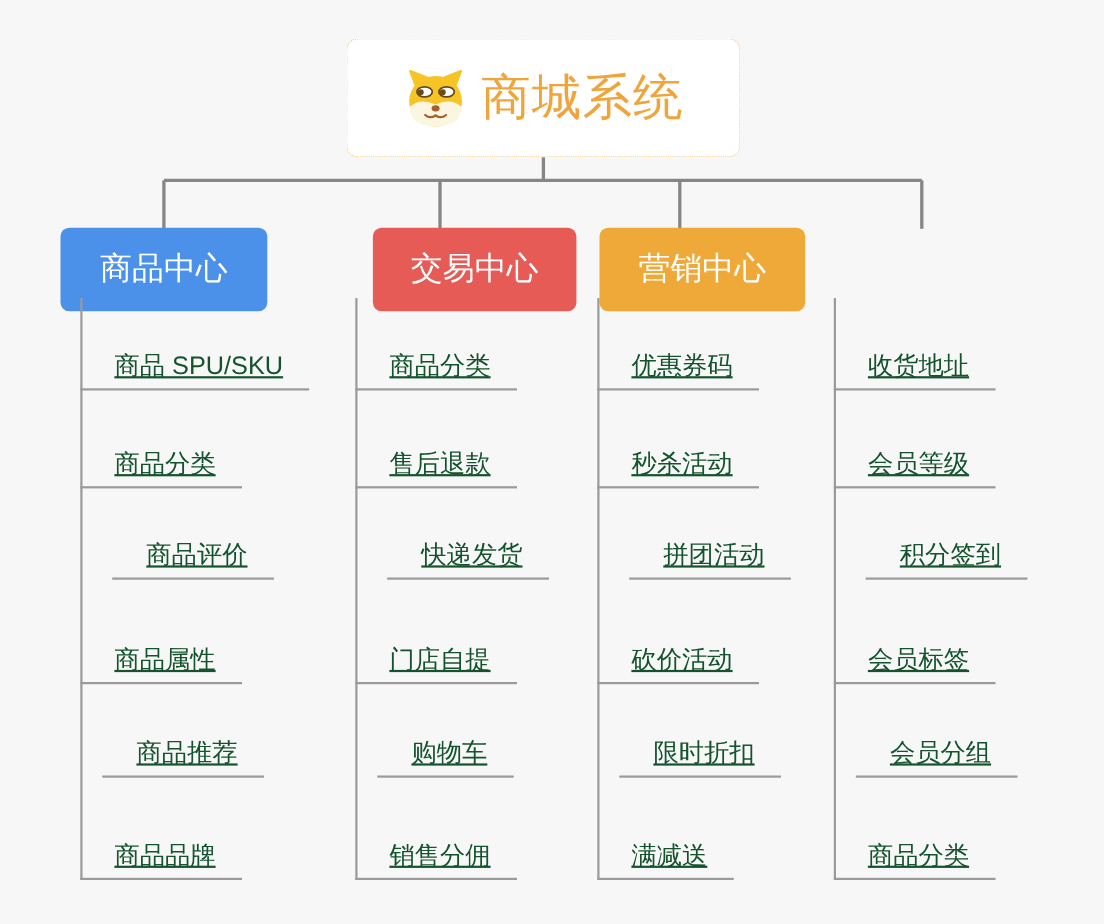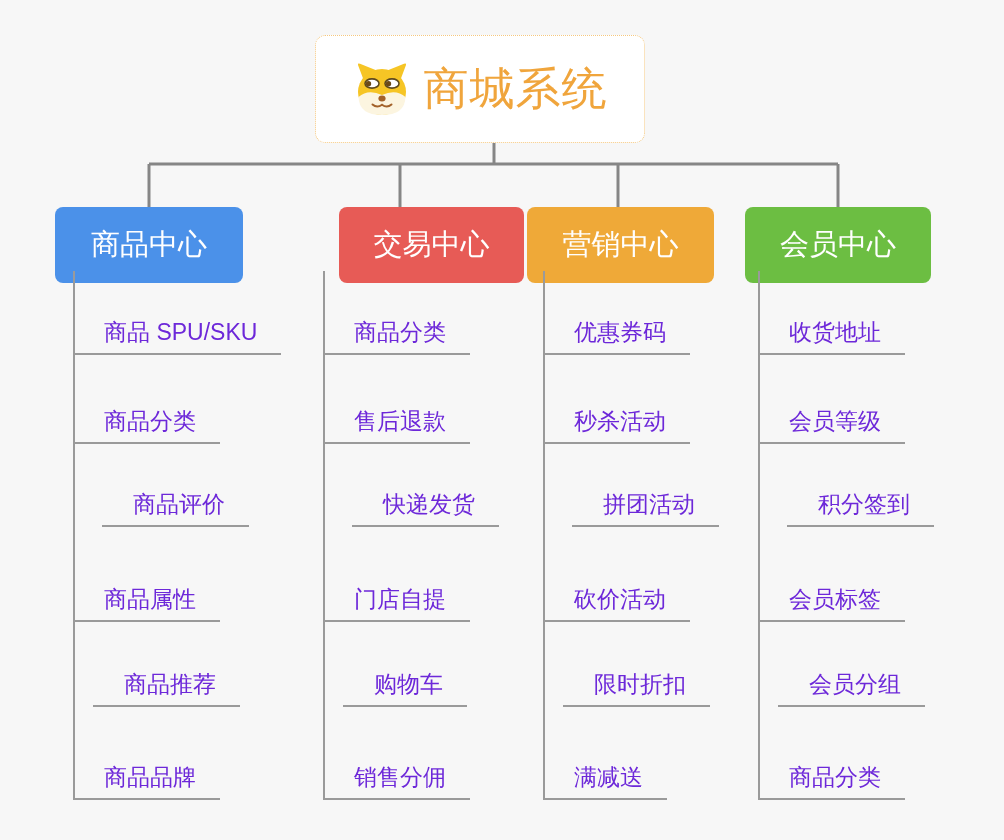--- a/index.html
+++ b/index.html
@@ -16,21 +16,21 @@
   .connectors {
     position: absolute;
     left: 0; top: 0;
     pointer-events: none;
   }
 
   
   .root-topic {
     position: absolute;
     left: 315px; top: 35px;
-    width: 330px; height: 108px;
+    width: 358px; height: 108px;
     background: #FFFFFF;
     border: 1px dotted #F6C87F;
     border-radius: 10px;
     display: flex;
     align-items: center;
     justify-content: center;
     gap: 13px;
     cursor: default;
   }
   .root-title {
@@ -49,21 +49,21 @@
     border-radius: 8px;
     color: #FFFFFF;
     font-size: 29px;
     display: flex;
     align-items: center;
     justify-content: center;
     white-space: nowrap;
   }
   .b0 { left: 55px;  width: 188px; }
   .b1 { left: 307px; width: 185px; }
-  .b2 { left: 527px; width: 187px; }
+  .b2 { left: 545px; width: 187px; }
   .b3 { left: 745px; width: 186px; }
 
   
   .column { position: absolute; top: 271px; }
   .c0 { left: 73px; }
   .c1 { left: 323px; }
   .c2 { left: 543px; }
   .c3 { left: 758px; }
 
   .trunk {
@@ -75,23 +75,24 @@
 
   .child-row {
     position: absolute;
     left: 0;
     height: 44px;
     display: flex;
     align-items: flex-end;
     padding: 0 24px 5px 31px;
     border-bottom: 2px solid #9A9A9A;
     font-size: 23px;
-    color: #6d28d9;
+    color: #14532d;
     white-space: nowrap;
     width: max-content;
+    text-decoration: underline;
   }
   .r0 { top: 40px; }
   .r1 { top: 129px; }
   .r2 { top: 212px; margin-left: 29px; }
   .r3 { top: 307px; }
   .r4 { top: 392px; margin-left: 20px; }
   .r5 { top: 485px; }
 </style>
 </head>
 <body>
@@ -127,21 +128,20 @@
       <ellipse cx="29" cy="36.5" rx="3.6" ry="2.9" fill="#A3622A"></ellipse>
 
       <path d="M19.5 42.5 Q24 46.5 29 42.8 Q34 46.5 38.5 42.5" stroke="#A3622A" stroke-width="2" fill="none" stroke-linecap="round"></path>
     </svg>
     <div class="root-title" style="color: rgb(240, 165, 60);">商城系统</div>
   </div>
 
   <div class="branch-header b0" style="background-color: rgb(75, 145, 233);">商品中心</div>
   <div class="branch-header b1" style="background-color: rgb(231, 91, 86); margin-left: 32px;">交易中心</div>
   <div class="branch-header b2" style="background-color: rgb(239, 169, 56);">营销中心</div>
-  <div class="branch-header b3" style="background-color: rgb(108, 190, 66);">会员中心</div>
 
   <div class="column c0">
     <div class="trunk"></div>
     <div class="child-row r0">商品 SPU/SKU</div>
     <div class="child-row r1">商品分类</div>
     <div class="child-row r2">商品评价</div>
     <div class="child-row r3">商品属性</div>
     <div class="child-row r4">商品推荐</div>
     <div class="child-row r5">商品品牌</div>
   </div>

